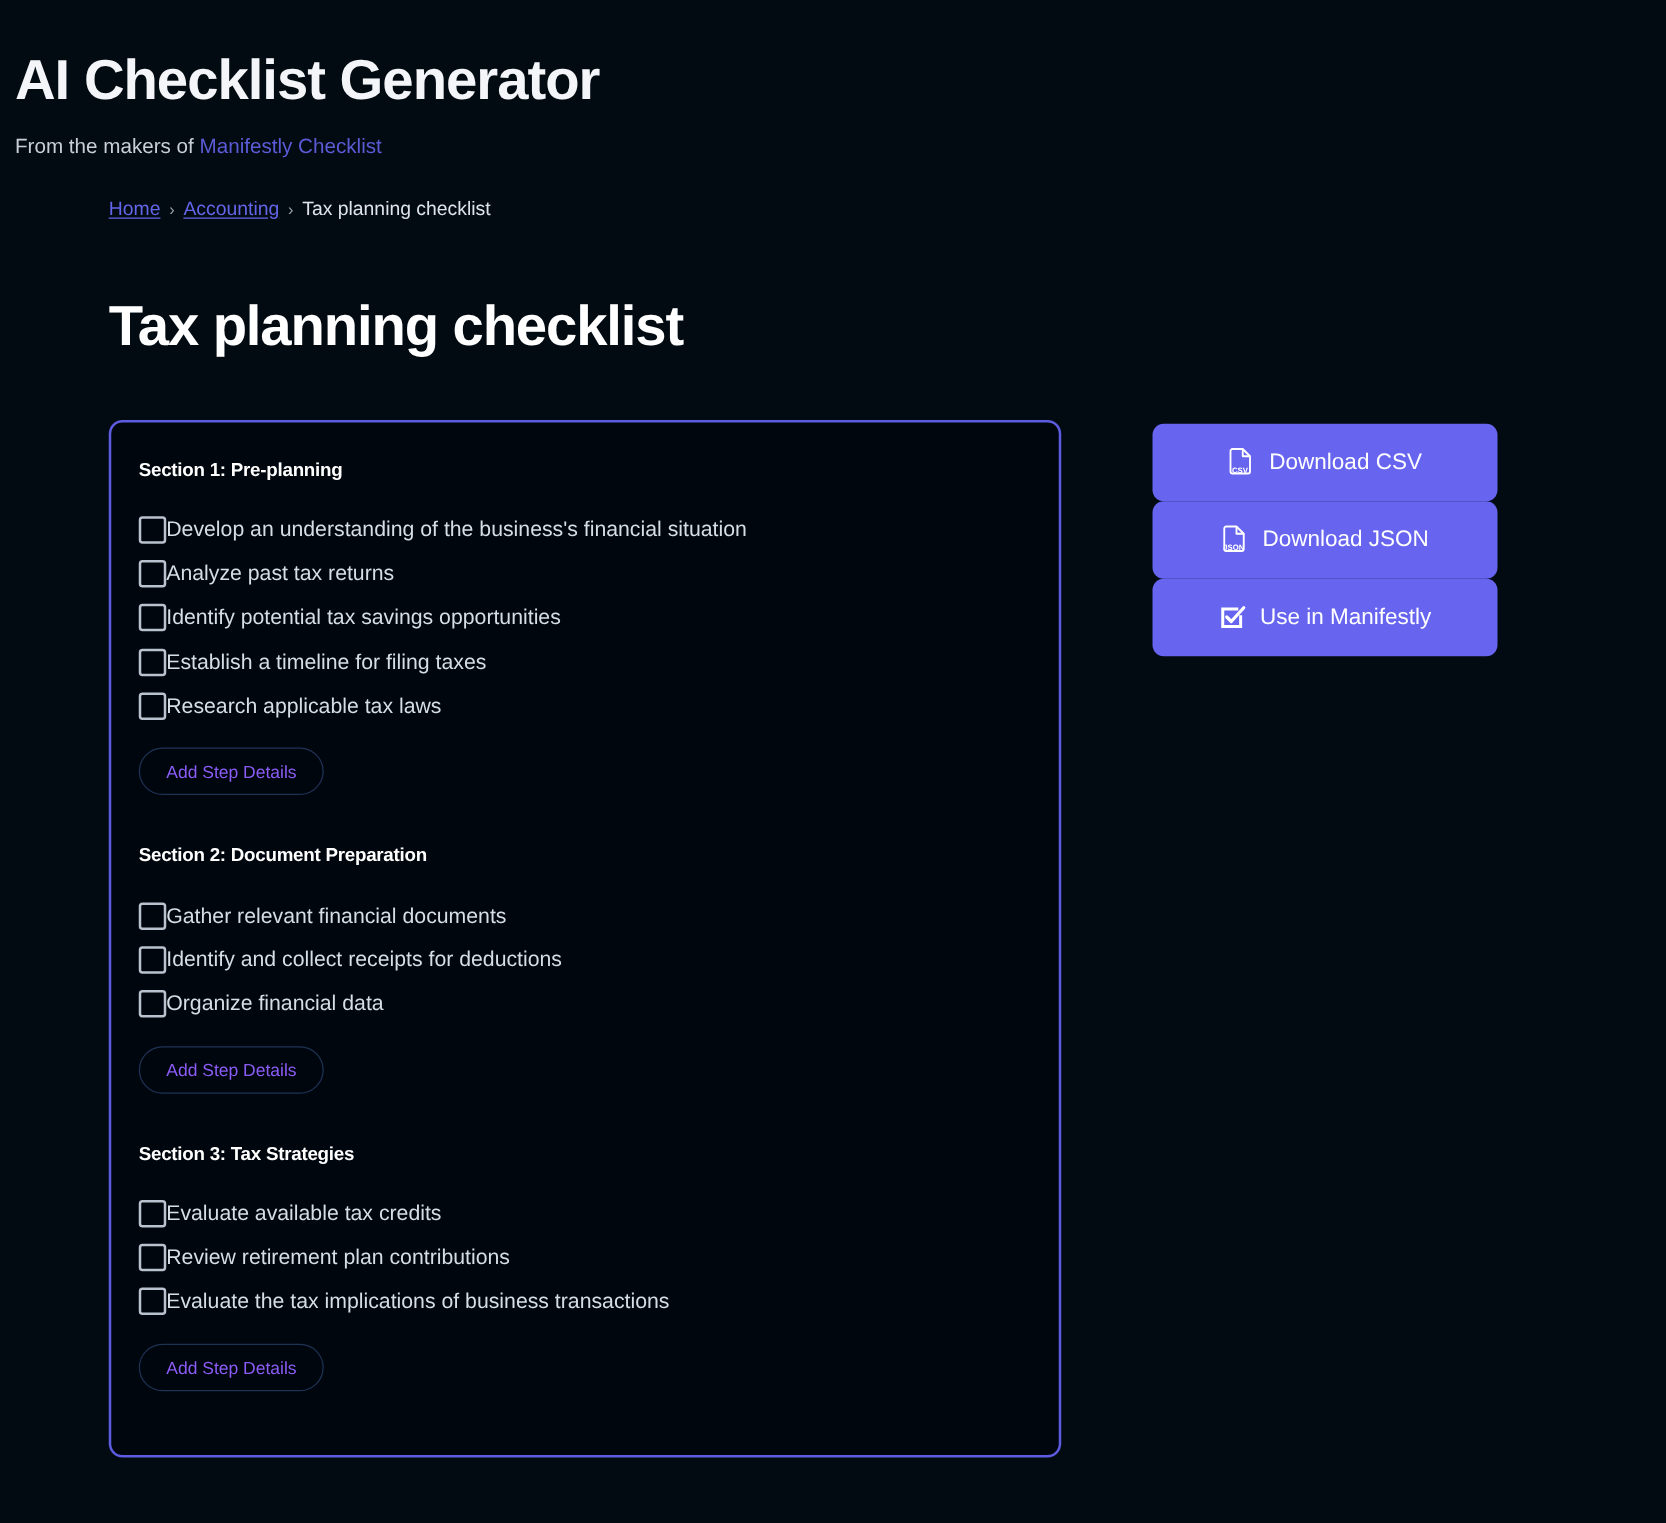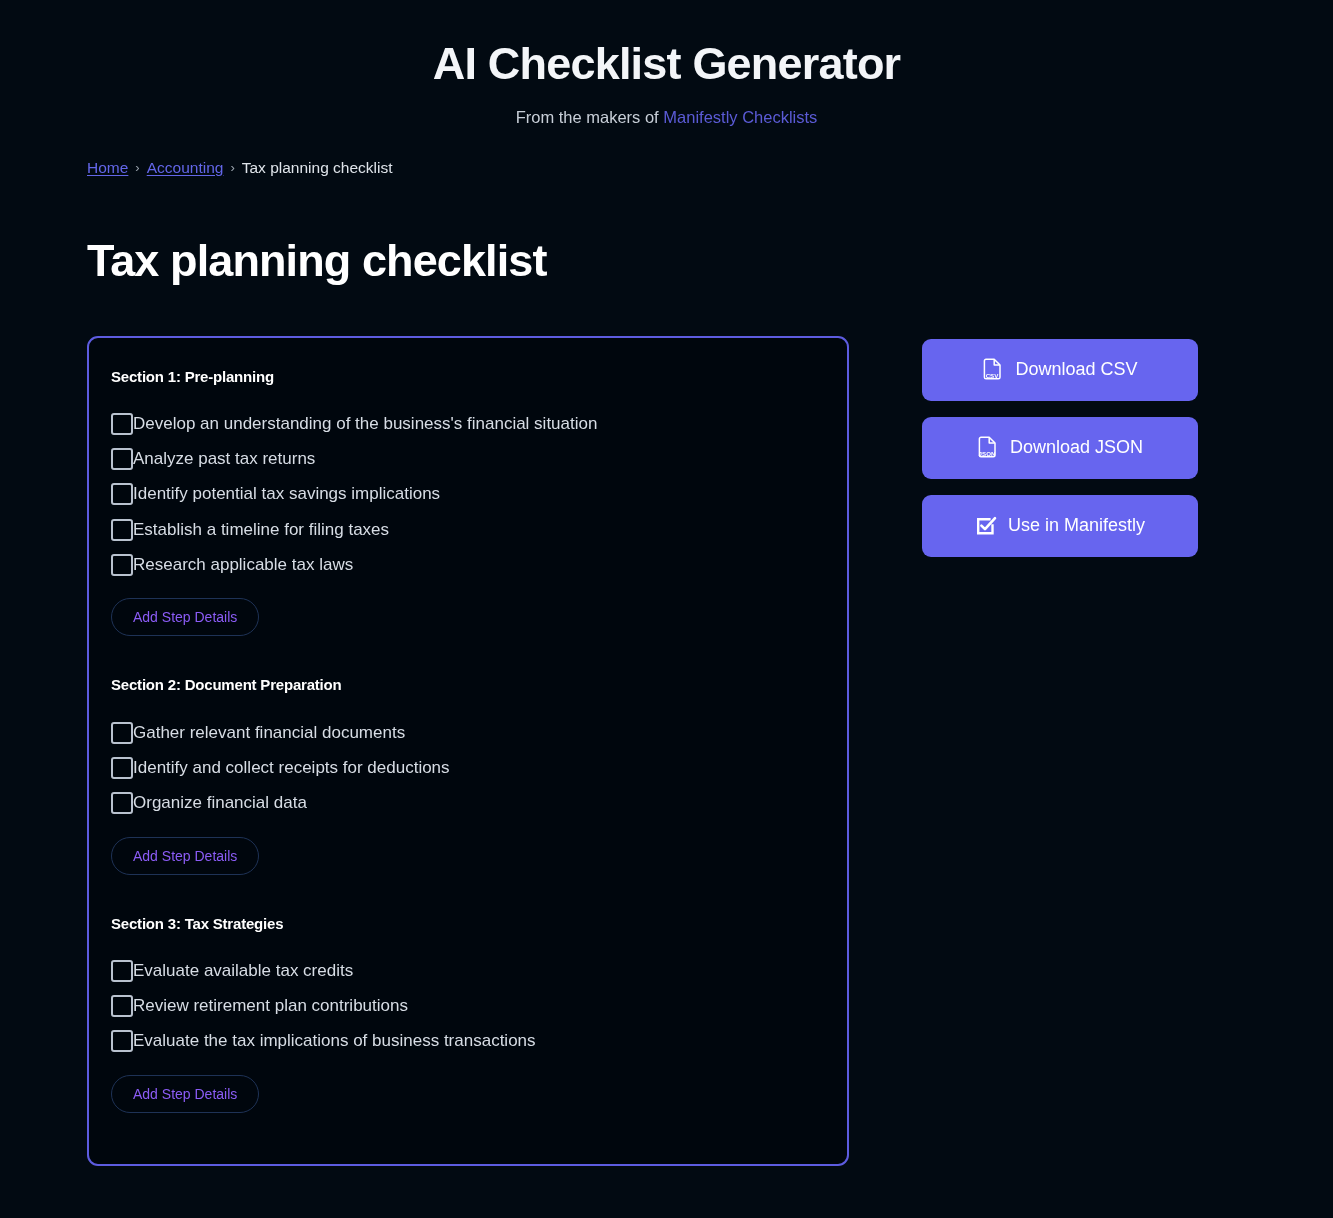--- a/index.html
+++ b/index.html
@@ -20,21 +20,22 @@
   .page {
     position: relative;
     width: 1333px;
     height: 1218px;
     overflow: hidden;
   }
 
   
   .site-header {
     padding-top: 38px;
-    text-align: center;
+    text-align: left;
+    padding-left: 12px;
   }
 
   .site-title {
     font-size: 45px;
     font-weight: 700;
     letter-spacing: -0.8px;
     color: #f3f5f8;
     line-height: 1.15;
   }
 
@@ -154,21 +155,20 @@
     font-family: "Liberation Sans", sans-serif;
     cursor: pointer;
   }
 
   
   .actions {
     width: 276px;
     padding-top: 3px;
     display: flex;
     flex-direction: column;
-    gap: 16px;
     justify-content: center;
   }
 
   .action-button {
     height: 62px;
     border: none;
     border-radius: 9px;
     background: #6765ef;
     color: #ffffff;
     font-size: 18px;
@@ -190,21 +190,21 @@
   }
 </style>
 </head>
 <body>
 
 <div class="page">
 
   <header class="site-header">
     <h1 class="site-title">AI Checklist Generator</h1>
     <p class="site-subtitle">
-      <span>From the makers of </span><a class="brand-link" href="#">Manifestly Checklists</a>
+      <span>From the makers of </span><a class="brand-link" href="#">Manifestly Checklist</a>
     </p>
   </header>
 
   <nav class="breadcrumb">
     <a href="#">Home</a>
     <span class="sep">›</span>
     <a href="#">Accounting</a>
     <span class="sep">›</span>
     <span class="current">Tax planning checklist</span>
   </nav>
@@ -218,21 +218,21 @@
             <li class="task-item">
               <span class="task-checkbox"></span>
               <span class="task-label">Develop an understanding of the business's financial situation</span>
             </li>
             <li class="task-item">
               <span class="task-checkbox"></span>
               <span class="task-label">Analyze past tax returns</span>
             </li>
             <li class="task-item">
               <span class="task-checkbox"></span>
-              <span class="task-label">Identify potential tax savings implications</span>
+              <span class="task-label">Identify potential tax savings opportunities</span>
             </li>
             <li class="task-item">
               <span class="task-checkbox"></span>
               <span class="task-label">Establish a timeline for filing taxes</span>
             </li>
             <li class="task-item">
               <span class="task-checkbox"></span>
               <span class="task-label">Research applicable tax laws</span>
             </li>
           </ul><button class="add-step-details">Add Step Details</button></div>

